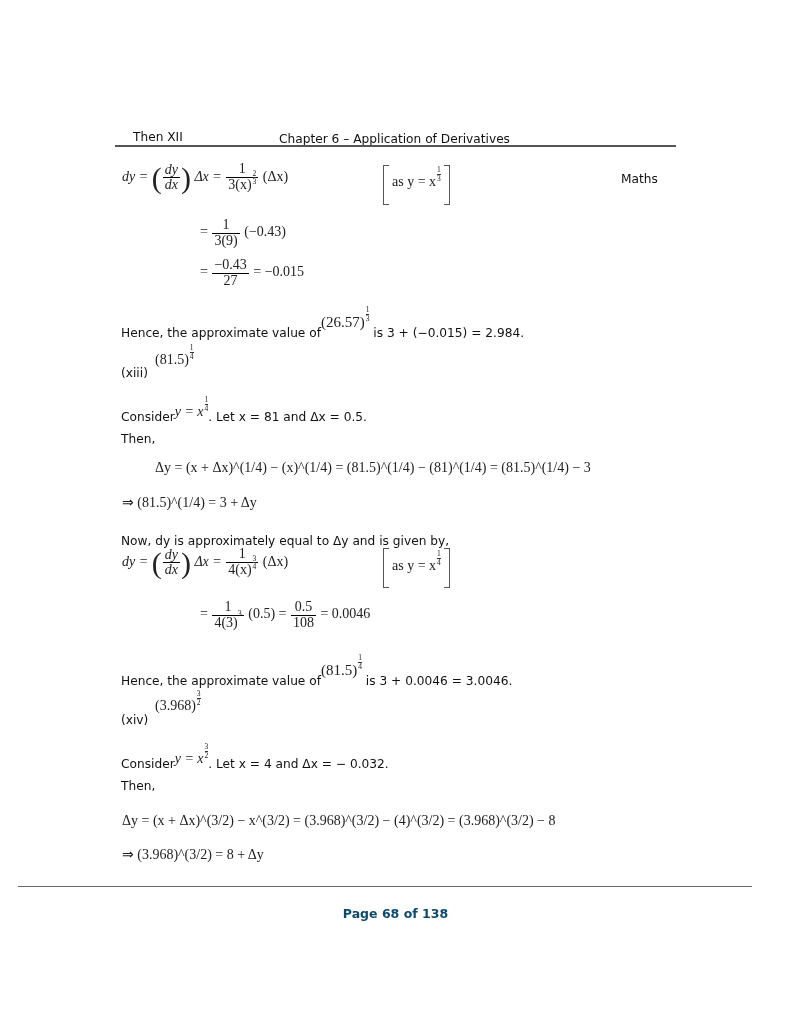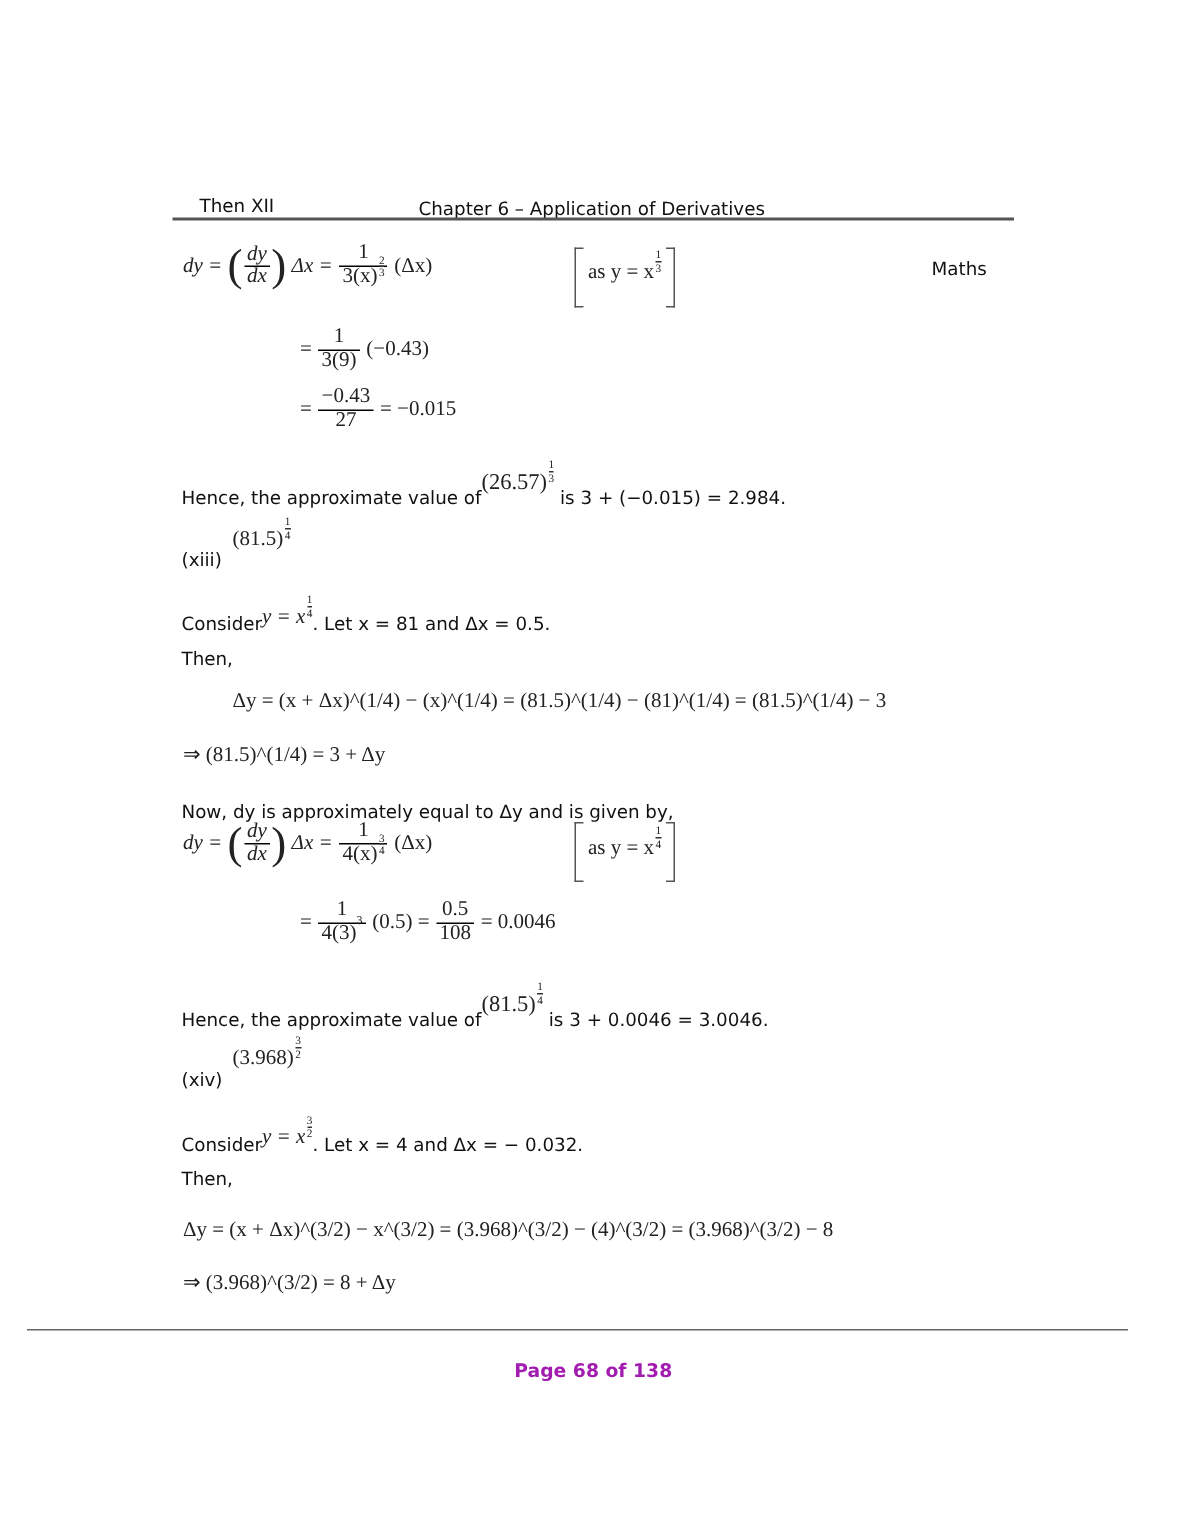--- a/index.html
+++ b/index.html
@@ -5,21 +5,21 @@
   html, body { margin: 0; padding: 0; background: #ffffff; }
   body { width: 791px; height: 1024px; position: relative; overflow: hidden; color: #111; }
   .sans { font-family: "DejaVu Sans", sans-serif; font-size: 12.2px; }
   .serif { font-family: "Liberation Serif", serif; font-size: 14px; color: #222; }
   .abs { position: absolute; white-space: nowrap; }
 
   
   .hdr-line { position: absolute; left: 115px; width: 561px; top: 145px; height: 1.5px; background: #555; }
   .footer-line { position: absolute; left: 18px; width: 734px; top: 886px; height: 1px; background: #666; }
   .page-num { position: absolute; left: 0; width: 791px; top: 906px; text-align: center;
-    font-family: "DejaVu Sans", sans-serif; font-weight: bold; font-size: 12.5px; color: #a21caf; }
+    font-family: "DejaVu Sans", sans-serif; font-weight: bold; font-size: 12.5px; color: #0c4a6e; }
 
   i { font-style: italic; }
   .frac { display: inline-block; vertical-align: middle; text-align: center; line-height: 1.05; margin: 0 1px; }
   .frac > span { display: block; padding: 0 2px; }
   .frac > span.num { border-bottom: 1px solid #000000; }
   .sup { font-size: 8px; vertical-align: top; position: relative; top: -6px; }
   .supfrac { display: inline-block; font-size: 7.5px; line-height: 1; text-align: center; vertical-align: top; position: relative; top: -8px; margin-left: 1px; }
   .supfrac span { display: block; }
   .supfrac span.n { border-bottom: 0.8px solid #333; }
   .bigp { font-size: 30px; font-weight: 100; vertical-align: middle; line-height: 1; }

